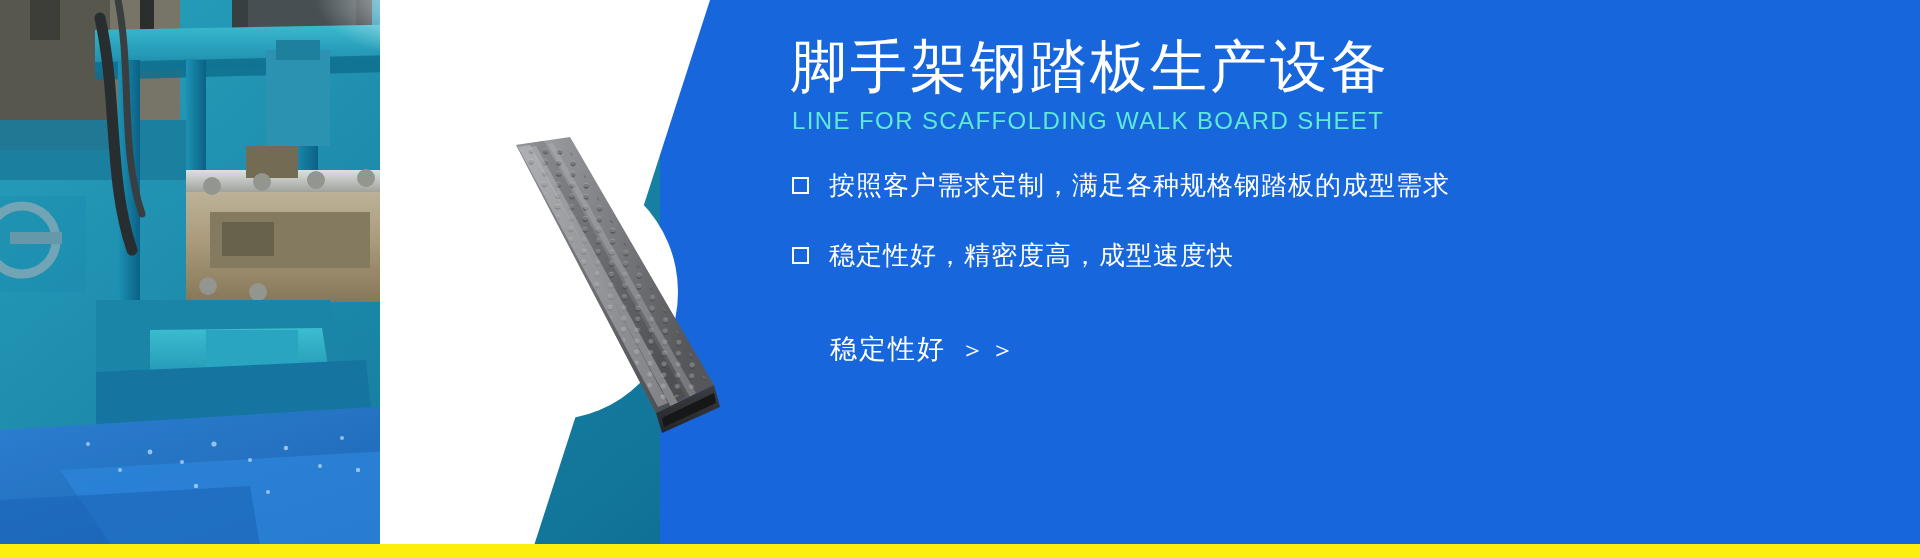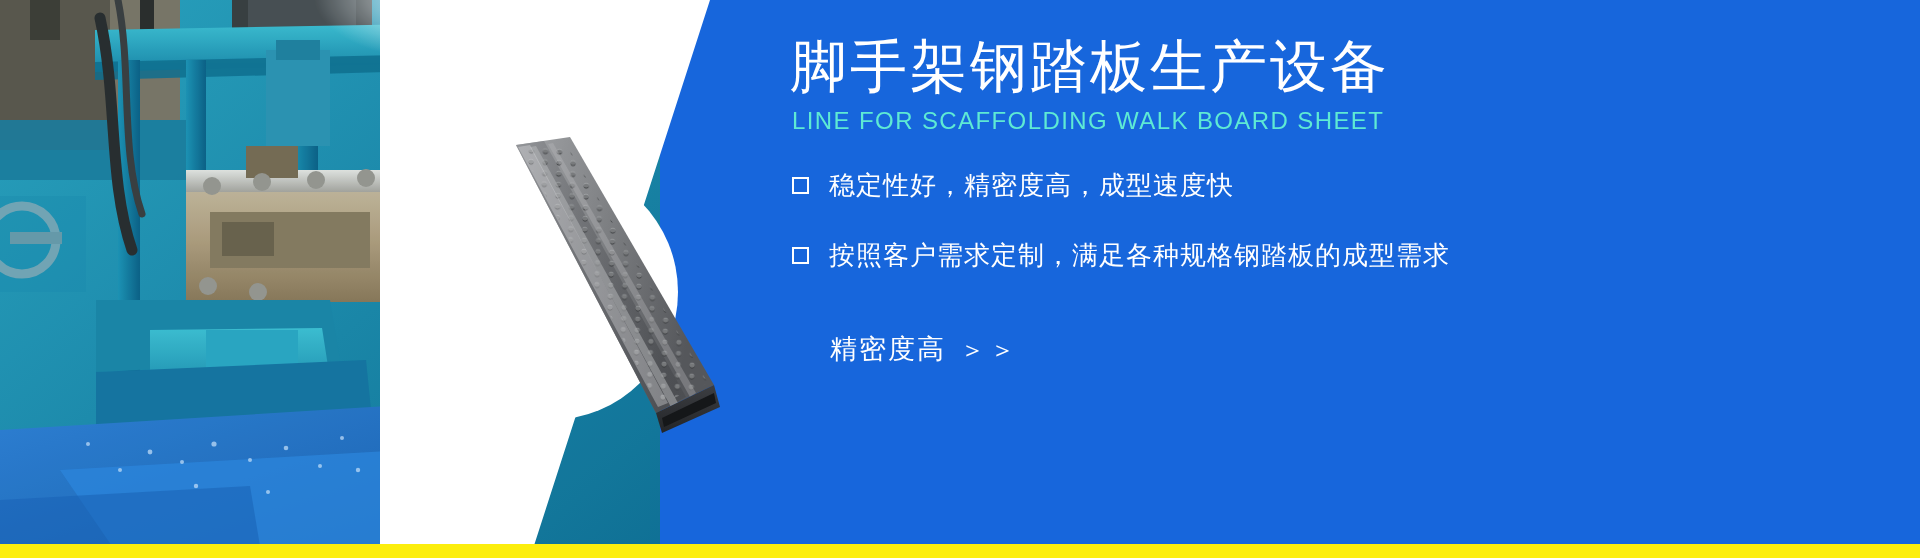--- a/index.html
+++ b/index.html
@@ -310,32 +310,32 @@
   <div class="content">
 
     <div class="title">脚手架钢踏板生产设备</div>
 
     <div class="subtitle">LINE FOR SCAFFOLDING WALK BOARD SHEET</div>
 
     <div class="features">
 
       <div class="feature">
         <span class="box"></span>
+        <span class="ftext">按照客户需求定制，满足各种规格钢踏板的成型需求</span>
+      </div>
+
+      <div class="feature">
+        <span class="box"></span>
         <span class="ftext">稳定性好，精密度高，成型速度快</span>
       </div>
 
-      <div class="feature">
-        <span class="box"></span>
-        <span class="ftext">按照客户需求定制，满足各种规格钢踏板的成型需求</span>
-      </div>
-
     </div>
 
     <a class="cta" href="#">
-      <span class="cta-label">精密度高</span>
+      <span class="cta-label">稳定性好</span>
       <span class="cta-arrows">＞＞</span>
     </a>
 
   </div>
 
   <div class="bottom-bar"></div>
 
 </div>
 
 </body></html>

